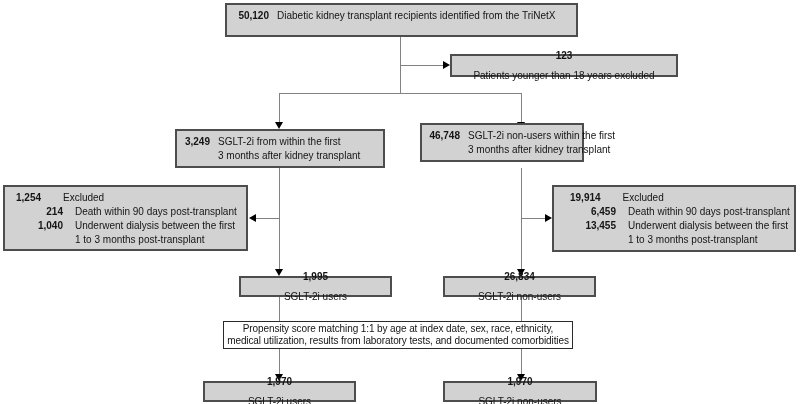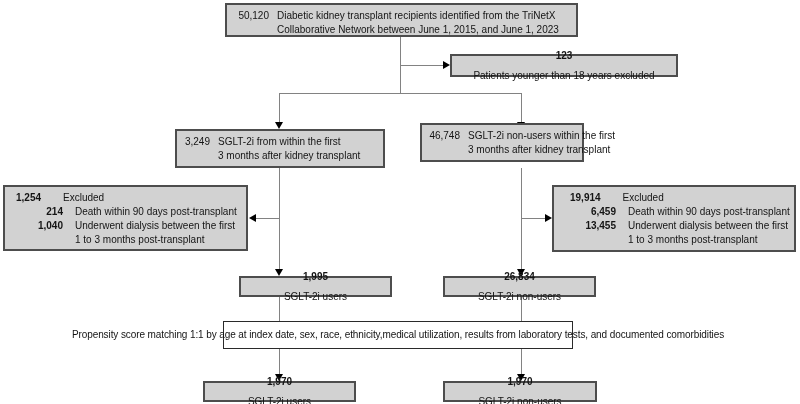--- a/index.html
+++ b/index.html
@@ -11,28 +11,28 @@
   .box.white { background:#ffffff; border:1px solid #2a2a2a; }
   .vline, .hline { position:absolute; background:#828282; }
   .vline { width:1px; } .hline { height:1px; }
   .arr { position:absolute; width:0; height:0; }
   .arr.down  { border-left:4px solid transparent; border-right:4px solid transparent; border-top:7px solid #000; }
   .arr.right { border-top:4px solid transparent; border-bottom:4px solid transparent; border-left:7px solid #000; }
   .arr.left  { border-top:4px solid transparent; border-bottom:4px solid transparent; border-right:7px solid #000; }
   .num { font-weight:bold; }
   .center-row { display:flex; align-items:center; justify-content:center; gap:9px; white-space:nowrap;flex-direction:column; }
   .split { display:flex; gap:8px; padding-top:4px; white-space:nowrap; line-height:14px; }
-  .split .ncol { text-align:right; flex:none; font-weight:normal; }
+  .split .ncol { text-align:right; flex:none; font-weight:bold; }
   .excl { line-height:14px; white-space:nowrap; padding-top:4px; }
   .excl .head { display:flex; gap:22px; padding-left:11px;text-align:right; }
   .excl .row { display:flex; gap:12px; }
   .excl .ncol { text-align:right; font-weight:bold; flex:none; }
   .excl-l .ncol { width:58px; }
   .excl-r .ncol { width:62px; }
-  .match-box { display:flex; flex-direction:row; justify-content:center; align-items:center;
+  .match-box { display:flex; flex-direction:column; justify-content:center; align-items:center;
                line-height:12.5px; white-space:nowrap; letter-spacing:-0.1px; }
 </style>
 </head>
 <body>
 
 <div class="canvas">
 
   <div class="vline" style="left:400px; top:37px; height:56px;"></div>
   <div class="hline" style="left:400px; top:65px; width:43px;"></div>
   <div class="arr right" style="left:443px; top:61px;"></div>
@@ -56,21 +56,20 @@
   <div class="vline" style="left:521px; top:297px; height:24px;"></div>
   <div class="vline" style="left:279px; top:349px; height:25px;"></div>
   <div class="arr down" style="left:275px; top:374px;"></div>
   <div class="vline" style="left:521px; top:349px; height:25px;"></div>
   <div class="arr down" style="left:517px; top:374px;"></div>
 
   <div class="box split" style="left:225px; top:3px; width:353px; height:34px;">
     <span class="ncol" style="width:42px; padding-left:6px;">50,120</span>
     <span>
       <div>Diabetic kidney transplant recipients identified from the TriNetX</div>
-      <div>Collaborative Network between June 1, 2015, and June 1, 2023</div>
     </span>
   </div>
 
   <div class="box center-row" style="left:450px; top:54px; width:228px; height:23px;">
     <span class="num">123</span>
     <span>Patients younger than 18 years excluded</span>
   </div>
 
   <div class="box split" style="left:175px; top:129px; width:210px; height:39px;">
     <span class="ncol" style="width:33px; padding-left:4px;">3,249</span>

